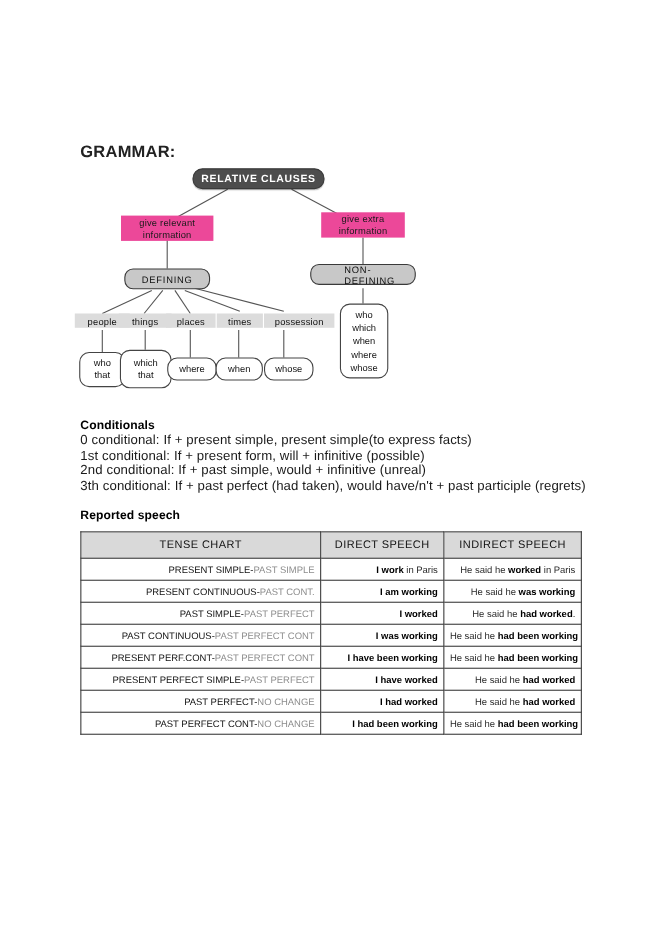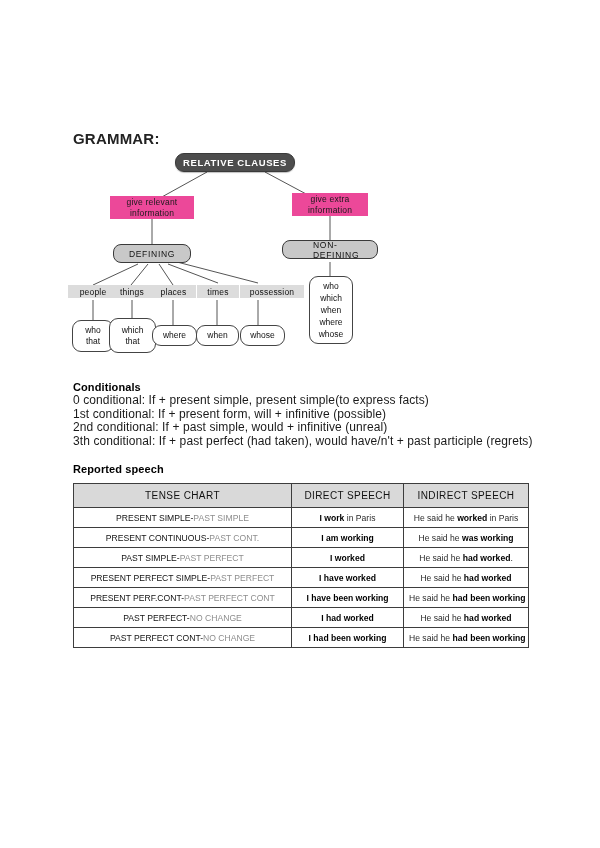--- a/index.html
+++ b/index.html
@@ -142,21 +142,21 @@
     left: 73px;
     top: 483px;
     width: 455px;
     border-collapse: collapse;
     table-layout: fixed;
     font-size: 8.6px;
   }
   .rs-table th, .rs-table td {
     border: 1px solid #3d3d3d;
     padding: 2px 5px;
-    text-align: center;
+    text-align: right;
     vertical-align: middle;
     height: 15px;
     overflow: hidden;
     white-space: nowrap;
   }
   .rs-table thead th {
     background: #d9d9d9;
     text-align: center;
     font-weight: normal;
     font-size: 10px;
@@ -294,30 +294,35 @@
           <td class="cell-pad"><span class="tense-main">PRESENT CONTINUOUS-</span><span class="tense-sub">PAST CONT.</span></td>
           <td><span class="sp-bold">I am working</span><span class="sp-plain"></span></td>
           <td><span class="sp-plain">He said he </span><span class="sp-bold">was working</span><span class="sp-plain"></span></td>
         </tr>
         <tr>
           <td class="cell-pad"><span class="tense-main">PAST SIMPLE-</span><span class="tense-sub">PAST PERFECT</span></td>
           <td><span class="sp-bold">I worked</span><span class="sp-plain"></span></td>
           <td><span class="sp-plain">He said he </span><span class="sp-bold">had worked</span><span class="sp-plain">.</span></td>
         </tr>
         <tr>
+          <td class="cell-pad"><span class="tense-main">PAST CONTINUOUS-</span><span class="tense-sub">PAST PERFECT CONT</span></td>
+          <td><span class="sp-bold">I was working</span><span class="sp-plain"></span></td>
+          <td><span class="sp-plain">He said he </span><span class="sp-bold">had been working</span><span class="sp-plain"></span></td>
+        </tr>
+        <tr>
+          <td class="cell-pad"><span class="tense-main">PRESENT PERF.CONT-</span><span class="tense-sub">PAST PERFECT CONT</span></td>
+          <td><span class="sp-bold">I have been working</span><span class="sp-plain"></span></td>
+          <td><span class="sp-plain">He said he </span><span class="sp-bold">had been working</span><span class="sp-plain"></span></td>
+        </tr>
+        <tr>
           <td class="cell-pad"><span class="tense-main">PRESENT PERFECT SIMPLE-</span><span class="tense-sub">PAST PERFECT</span></td>
           <td><span class="sp-bold">I have worked</span><span class="sp-plain"></span></td>
           <td><span class="sp-plain">He said he </span><span class="sp-bold">had worked</span><span class="sp-plain"></span></td>
         </tr>
         <tr>
-          <td class="cell-pad"><span class="tense-main">PRESENT PERF.CONT-</span><span class="tense-sub">PAST PERFECT CONT</span></td>
-          <td><span class="sp-bold">I have been working</span><span class="sp-plain"></span></td>
-          <td><span class="sp-plain">He said he </span><span class="sp-bold">had been working</span><span class="sp-plain"></span></td>
-        </tr>
-        <tr>
           <td class="cell-pad"><span class="tense-main">PAST PERFECT-</span><span class="tense-sub">NO CHANGE</span></td>
           <td><span class="sp-bold">I had worked</span><span class="sp-plain"></span></td>
           <td><span class="sp-plain">He said he </span><span class="sp-bold">had worked</span><span class="sp-plain"></span></td>
         </tr>
         <tr>
           <td class="cell-pad"><span class="tense-main">PAST PERFECT CONT-</span><span class="tense-sub">NO CHANGE</span></td>
           <td><span class="sp-bold">I had been working</span><span class="sp-plain"></span></td>
           <td><span class="sp-plain">He said he </span><span class="sp-bold">had been working</span><span class="sp-plain"></span></td>
         </tr>
       </tbody>

